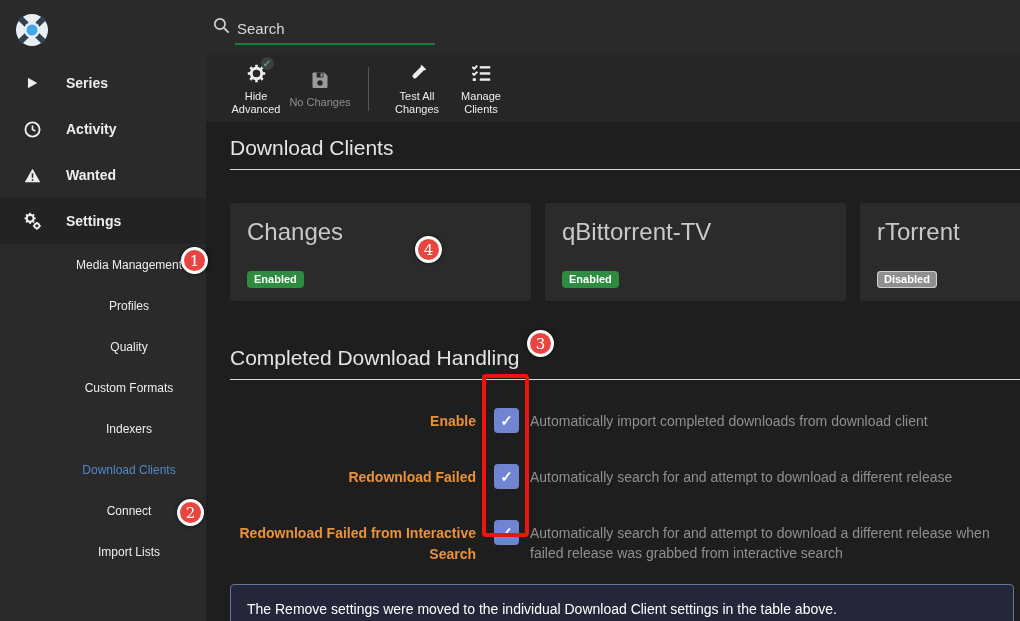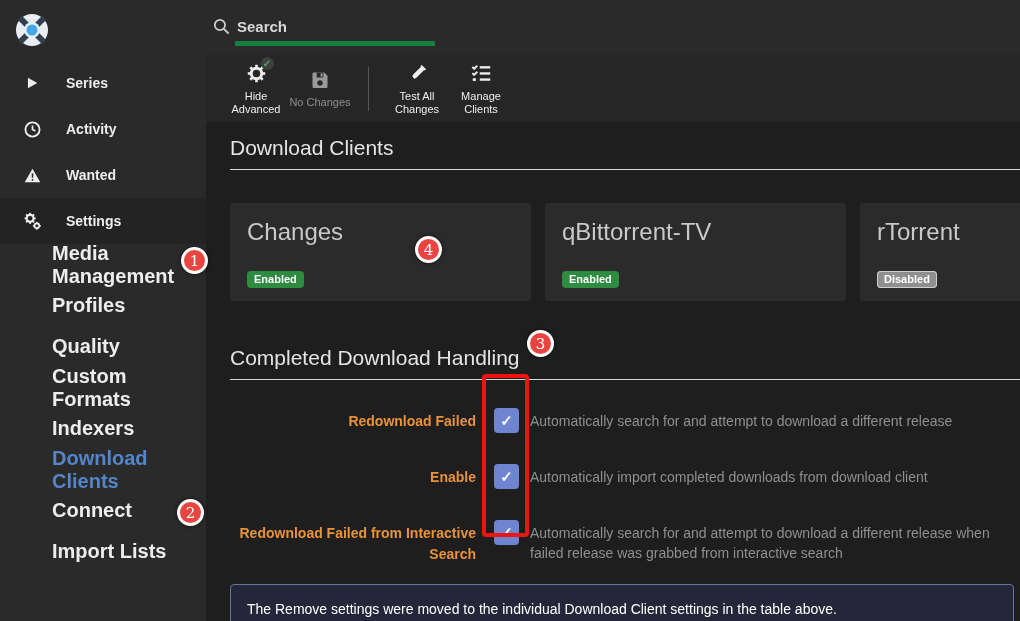--- a/index.html
+++ b/index.html
@@ -15,30 +15,30 @@
   .header  { position:absolute; left:206px; top:0; width:814px; height:55px; background:#2a2a2a; z-index:1; }
   .toolbar { position:absolute; left:206px; top:55px; width:814px; height:67px; background:#262626; z-index:1; display:flex; align-items:center; padding-left:18px; }
   .content { position:absolute; left:206px; top:122px; width:814px; height:499px; padding-left:24px; z-index:1; }
 
   
   .logo { position:absolute; left:14px; top:12px; width:36px; height:36px; }
   .nav { margin-top:60px; }
   .nav-item { height:46px; display:flex; align-items:center; padding-left:22px; gap:24px; font-size:14px; font-weight:700; color:#ededed; cursor:pointer; }
   .nav-item.active { background:#232323; }
   .nav-icon { width:20px; display:flex; justify-content:center; align-items:center; }
-  .sub-item { height:41px; display:flex; align-items:center; padding-left:52px; font-size:20px; font-weight:700; color:#ededed; cursor:pointer; }
+  .sub-item { height:41px; display:flex; align-items:center; padding-left:52px; font-size:12px; font-weight:400; color:#ededed; cursor:pointer;justify-content:center; }
   .sub-item.selected { color:#5585c9; }
 
   
   .search-wrap { position:absolute; left:6px; top:16px; display:flex; align-items:flex-end; }
   .search-icon { margin:0 4px 6px 0; }
   .search-input {
     width:200px; background:transparent; border:none; outline:none;
-    border-bottom:5px solid #15803d; color:#e8e8e8;
-    font-size:15px; font-weight:700; padding:2px 2px 6px 2px;
+    border-bottom:2px solid #15803d; color:#e8e8e8;
+    font-size:15px; font-weight:400; padding:2px 2px 6px 2px;
     font-family:"Liberation Sans", sans-serif;
   }
   .search-input::placeholder { color:#d8d8d8; opacity:1; }
 
   
   .tb-btn { width:64px; display:flex; flex-direction:column; align-items:center; gap:4px; cursor:pointer; }
   .tb-icon { height:24px; display:flex; align-items:center; justify-content:center; position:relative; }
   .tb-label { font-size:11px; line-height:13px; text-align:center; color:#ededed; font-weight:400; }
   .tb-btn.disabled .tb-label { color:#8f8f8f; }
   .tb-sep { width:1px; height:44px; background:#565656; margin:0 16px; }
@@ -296,28 +296,28 @@
     <div class="card">
       <div class="card-title">rTorrent</div>
       <span class="badge disabled">Disabled</span>
     </div>
   </div>
 
   <div class="section-title cdh-title">Completed Download Handling</div>
 
   <div class="form">
     <div class="form-row">
+      <div class="form-label">Enable</div>
+      <span class="checkbox"></span>
+      <div class="form-help">Automatically import completed downloads from download client</div>
+    </div>
+    <div class="form-row">
       <div class="form-label">Redownload Failed</div>
       <span class="checkbox"></span>
       <div class="form-help">Automatically search for and attempt to download a different release</div>
-    </div>
-    <div class="form-row">
-      <div class="form-label">Enable</div>
-      <span class="checkbox"></span>
-      <div class="form-help">Automatically import completed downloads from download client</div>
     </div>
     <div class="form-row">
       <div class="form-label">Redownload Failed from Interactive Search</div>
       <span class="checkbox"></span>
       <div class="form-help">Automatically search for and attempt to download a different release when failed release was grabbed from interactive search</div>
     </div>
   </div>
 
   <div class="notice">The Remove settings were moved to the individual Download Client settings in the table above.</div>
 </div>

